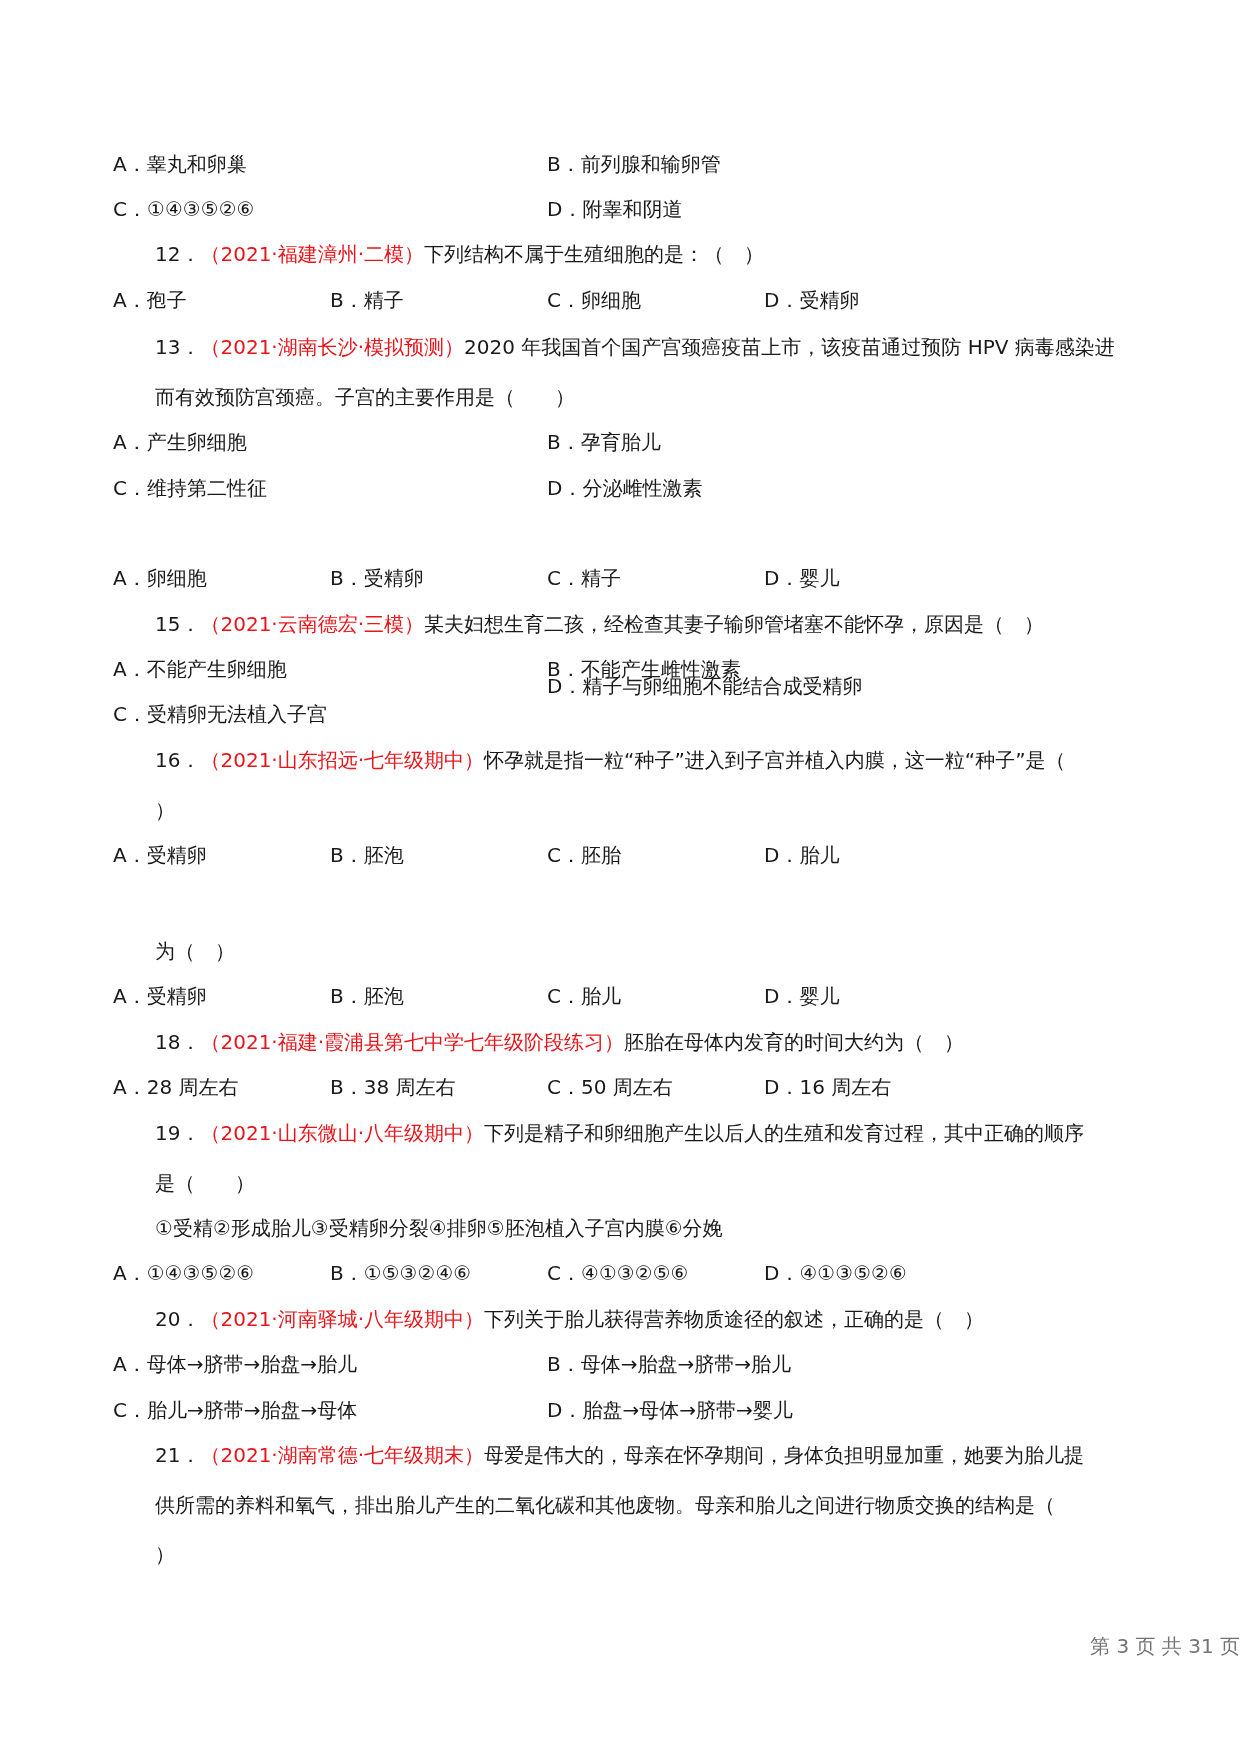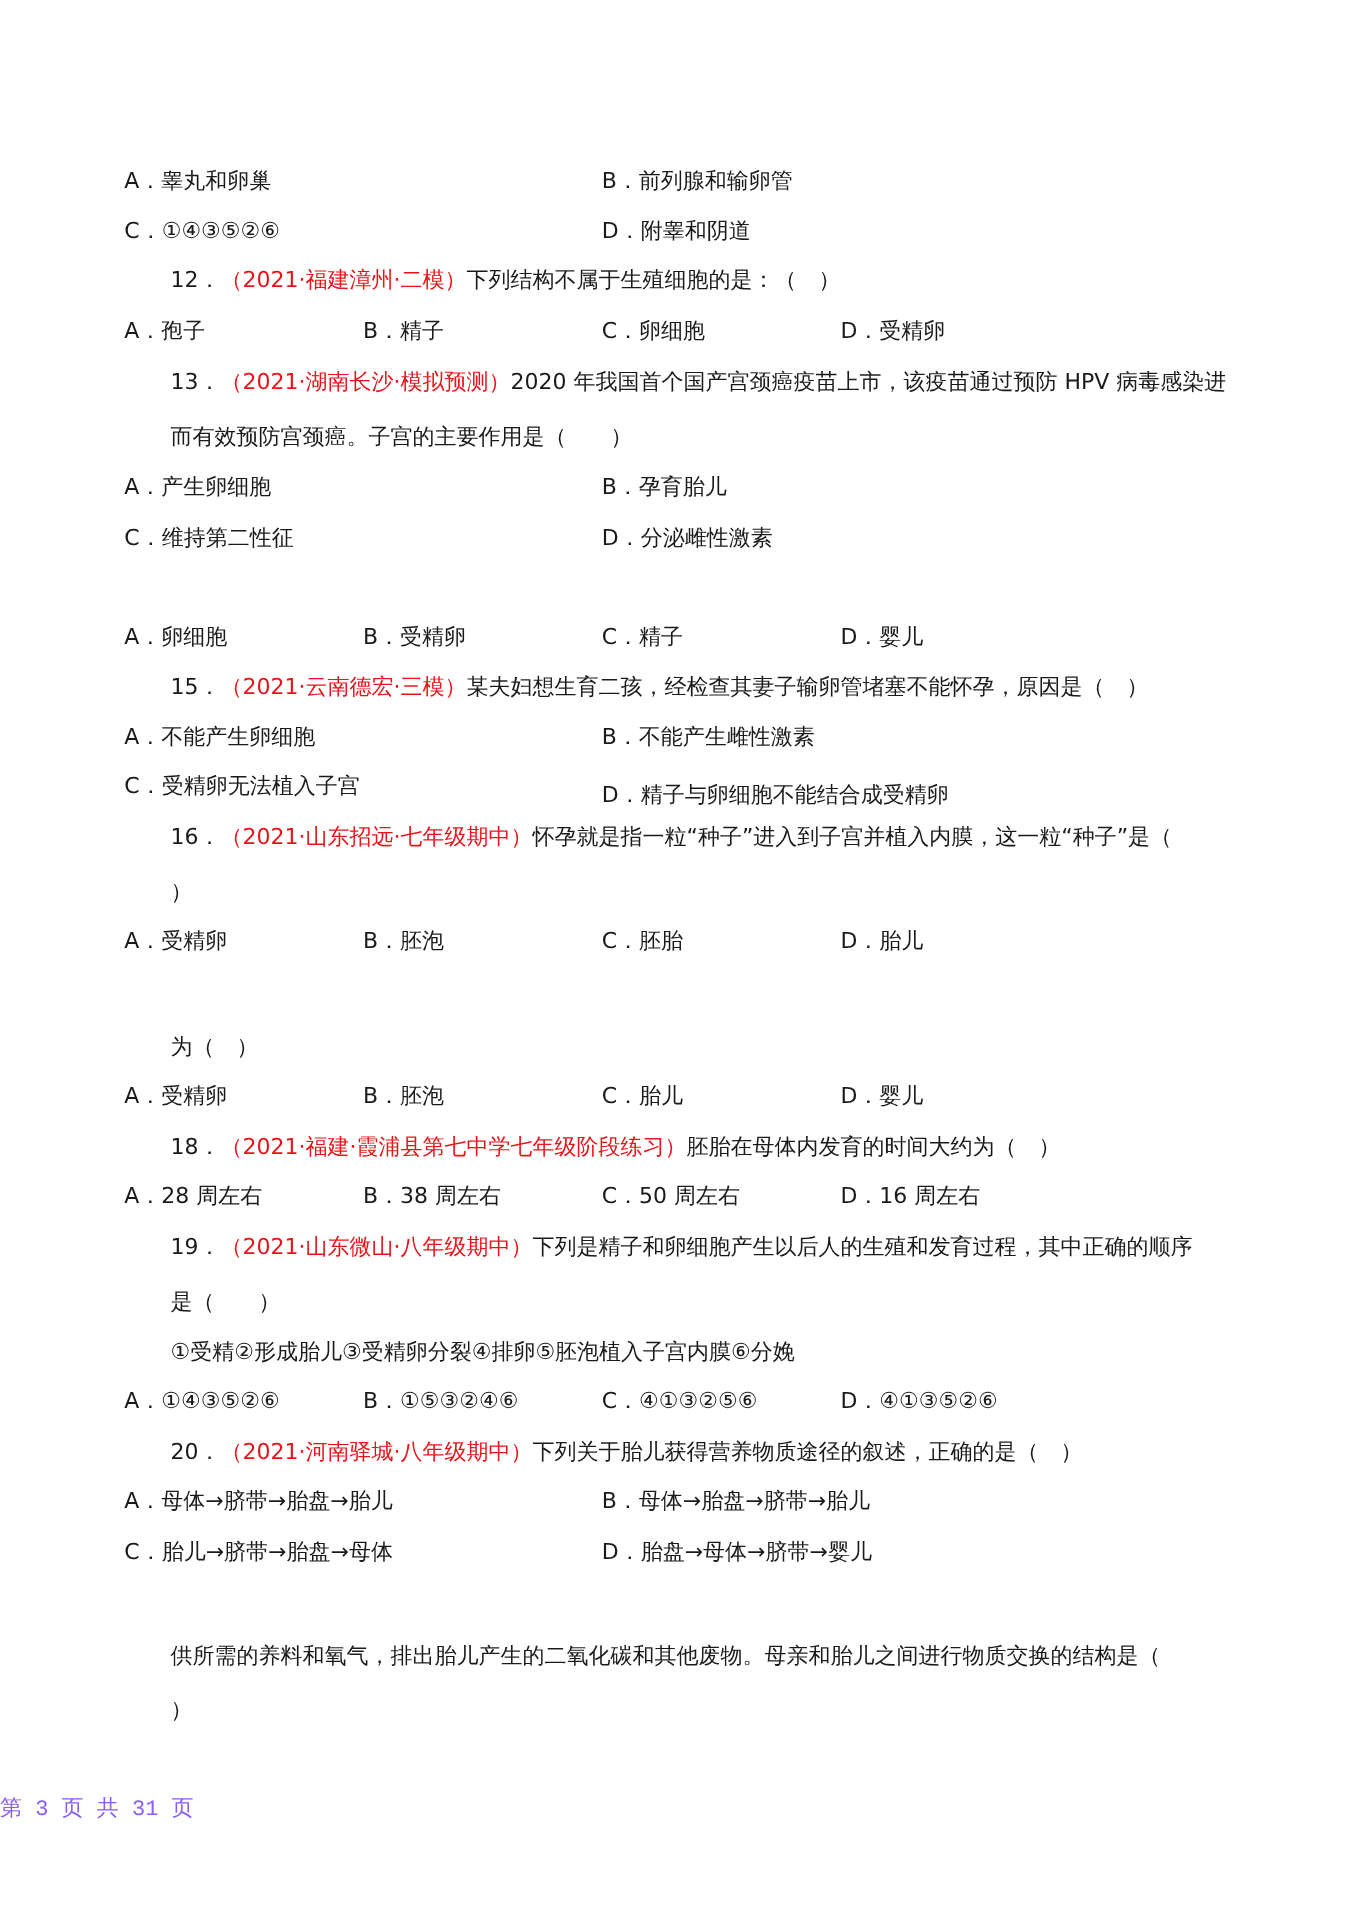--- a/index.html
+++ b/index.html
@@ -9,22 +9,22 @@
       color: #1a1a1a;
     }
     .page { position: absolute; left: 0; top: 0; width: 1124px; height: 1754px; }
     .line {
       position: absolute; left: 113px; white-space: nowrap;
       font-size: 20px; line-height: 28px; height: 28px; margin-left: 42px;
     }
     .src { color: #e8141a; }
     .opt { position: absolute; white-space: nowrap; font-size: 20px; line-height: 28px; }
     .footer {
-      position: absolute; top: 1632px; left: 0; width: 1240px; text-align: left;
-      font-size: 20px; line-height: 28px; color: #8b5cf6; font-family: Liberation Mono, monospace;
+      position: absolute; top: 1632px; left: 0; width: 1240px; text-align: right;
+      font-size: 20px; line-height: 28px; color: #737373;
     }
   </style>
 </head>
 <body>
 
 <div class="page">
 
   <div class="opt" style="left:113px;top:150px">A．睾丸和卵巢</div>
   <div class="opt" style="left:547px;top:150px">B．前列腺和输卵管</div>
   <div class="opt" style="left:113px;top:195px">C．①④③⑤②⑥</div>
@@ -51,21 +51,21 @@
   <div class="opt" style="left:330px;top:564px">B．受精卵</div>
   <div class="opt" style="left:547px;top:564px">C．精子</div>
   <div class="opt" style="left:764px;top:564px">D．婴儿</div>
 
   <div class="line" style="top:610px">
     <span>15．</span><span class="src">（2021·云南德宏·三模）</span><span>某夫妇想生育二孩，经检查其妻子输卵管堵塞不能怀孕，原因是（　）</span>
   </div>
   <div class="opt" style="left:113px;top:655px">A．不能产生卵细胞</div>
   <div class="opt" style="left:547px;top:655px">B．不能产生雌性激素</div>
   <div class="opt" style="left:113px;top:700px">C．受精卵无法植入子宫</div>
-  <div class="opt" style="left:547px;top:708px">D．精子与卵细胞不能结合成受精卵</div>
+  <div class="opt" style="left:547px;top:672px">D．精子与卵细胞不能结合成受精卵</div>
 
   <div class="line" style="top:746px">
     <span>16．</span><span class="src">（2021·山东招远·七年级期中）</span><span>怀孕就是指一粒“种子”进入到子宫并植入内膜，这一粒“种子”是（</span>
   </div>
   <div class="line" style="top:796px">）</div>
   <div class="opt" style="left:113px;top:841px">A．受精卵</div>
   <div class="opt" style="left:330px;top:841px">B．胚泡</div>
   <div class="opt" style="left:547px;top:841px">C．胚胎</div>
   <div class="opt" style="left:764px;top:841px">D．胎儿</div>
 
@@ -94,17 +94,20 @@
   <div class="opt" style="left:764px;top:1259px">D．④①③⑤②⑥</div>
 
   <div class="line" style="top:1305px">
     <span>20．</span><span class="src">（2021·河南驿城·八年级期中）</span><span>下列关于胎儿获得营养物质途径的叙述，正确的是（　）</span>
   </div>
   <div class="opt" style="left:113px;top:1350px">A．母体→脐带→胎盘→胎儿</div>
   <div class="opt" style="left:547px;top:1350px">B．母体→胎盘→脐带→胎儿</div>
   <div class="opt" style="left:113px;top:1396px">C．胎儿→脐带→胎盘→母体</div>
   <div class="opt" style="left:547px;top:1396px">D．胎盘→母体→脐带→婴儿</div>
 
+  <div class="line" style="top:1441px">
+    <span>21．</span><span class="src">（2021·湖南常德·七年级期末）</span><span>母爱是伟大的，母亲在怀孕期间，身体负担明显加重，她要为胎儿提</span>
+  </div>
   <div class="line" style="top:1491px">供所需的养料和氧气，排出胎儿产生的二氧化碳和其他废物。母亲和胎儿之间进行物质交换的结构是（</div>
   <div class="line" style="top:1540px">）</div>
 
   <div class="footer">第 3 页 共 31 页</div>
 </div>
 
 </body></html>

